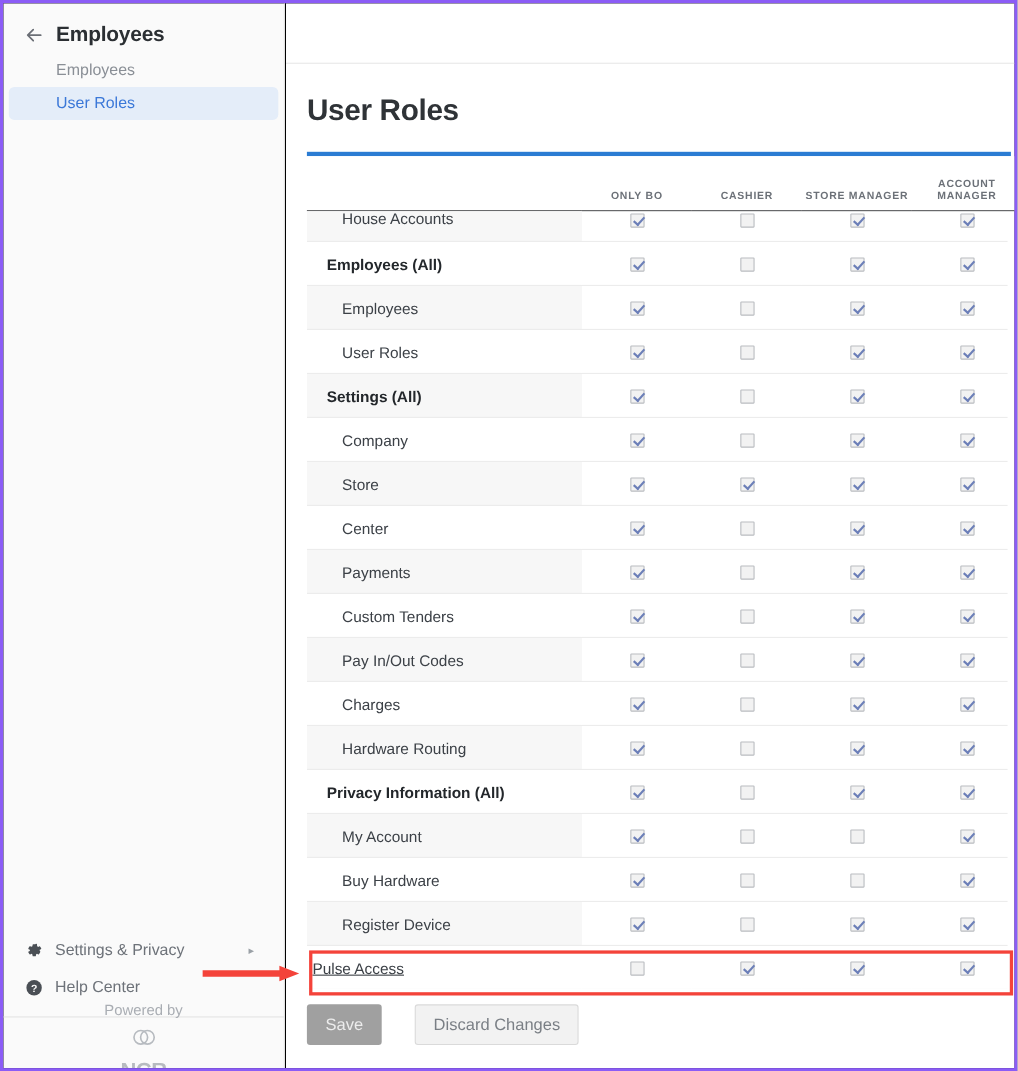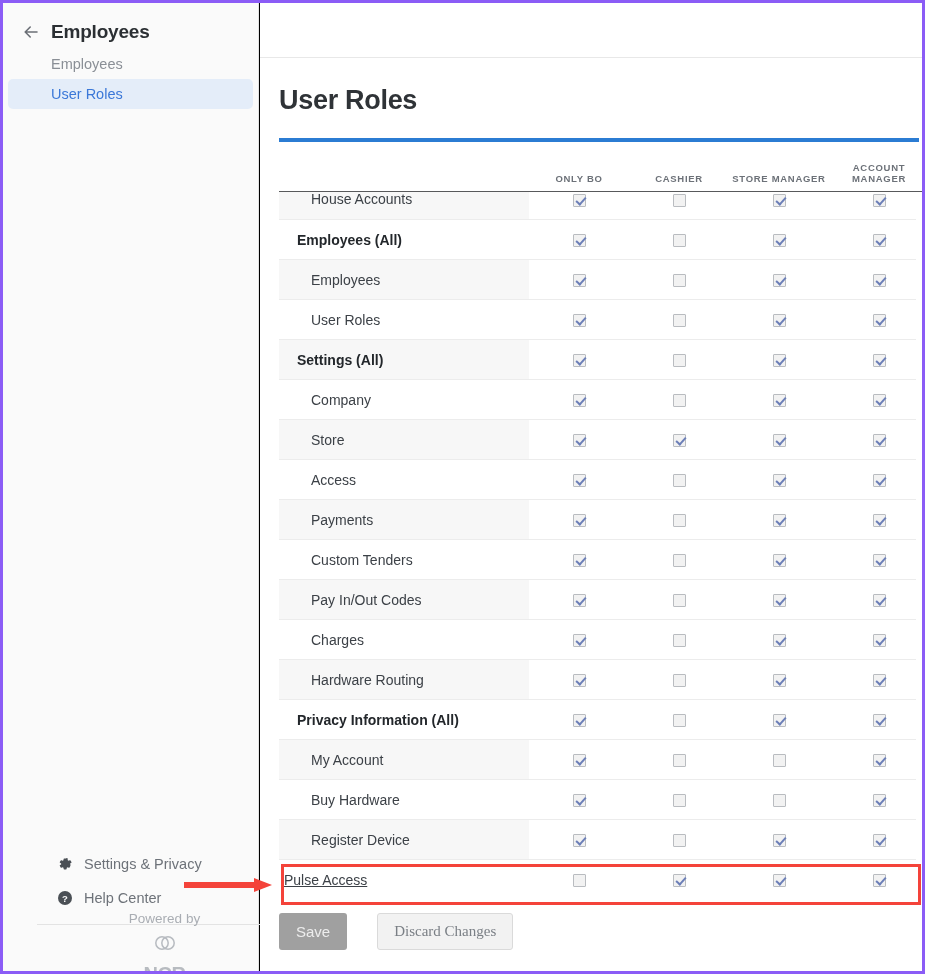--- a/index.html
+++ b/index.html
@@ -53,21 +53,20 @@
     cursor: pointer;
   }
   .nav-item.active {
     background: #e4edf9;
     color: #3b78d8;
   }
   #sidebar-bottom {
     position: absolute;
     left: 0; bottom: 0;
     width: 255px;
-    margin-left: 34px;
   }
   .sb-link {
     display: flex; align-items: center;
     height: 34px;
     padding-left: 19px;
     font-size: 14.5px;
     color: #6d7279;
     cursor: pointer;
     position: relative;
   }
@@ -216,21 +215,21 @@
     font-family: "Liberation Sans", sans-serif;
     cursor: pointer;
   }
   #discard-btn {
     background: #f2f2f2;
     color: #7a7f85;
     border: 1px solid #dadada;
     border-radius: 3px;
     font-size: 15px;
     padding: 9px 16px;
-    font-family: Liberation Serif, serif;
+    font-family: Liberation Sans, sans-serif;
     cursor: pointer;
     text-align: right;
   }
   
   #hl-box {
     position: absolute;
     left: 278px; top: 861px;
     width: 640px; height: 41px;
     border: 3px solid #f4433a;
     pointer-events: none;
@@ -369,21 +368,21 @@
                   <td class="col"><span class="cb on"></span></td>
                 </tr>
                 <tr class="alt">
                   <td class="lbl">Store</td>
                   <td class="col"><span class="cb on"></span></td>
                   <td class="col"><span class="cb on"></span></td>
                   <td class="col"><span class="cb on"></span></td>
                   <td class="col"><span class="cb on"></span></td>
                 </tr>
                 <tr class="">
-                  <td class="lbl">Access</td>
+                  <td class="lbl">Center</td>
                   <td class="col"><span class="cb on"></span></td>
                   <td class="col"><span class="cb"></span></td>
                   <td class="col"><span class="cb on"></span></td>
                   <td class="col"><span class="cb on"></span></td>
                 </tr>
                 <tr class="alt">
                   <td class="lbl">Payments</td>
                   <td class="col"><span class="cb on"></span></td>
                   <td class="col"><span class="cb"></span></td>
                   <td class="col"><span class="cb on"></span></td>

